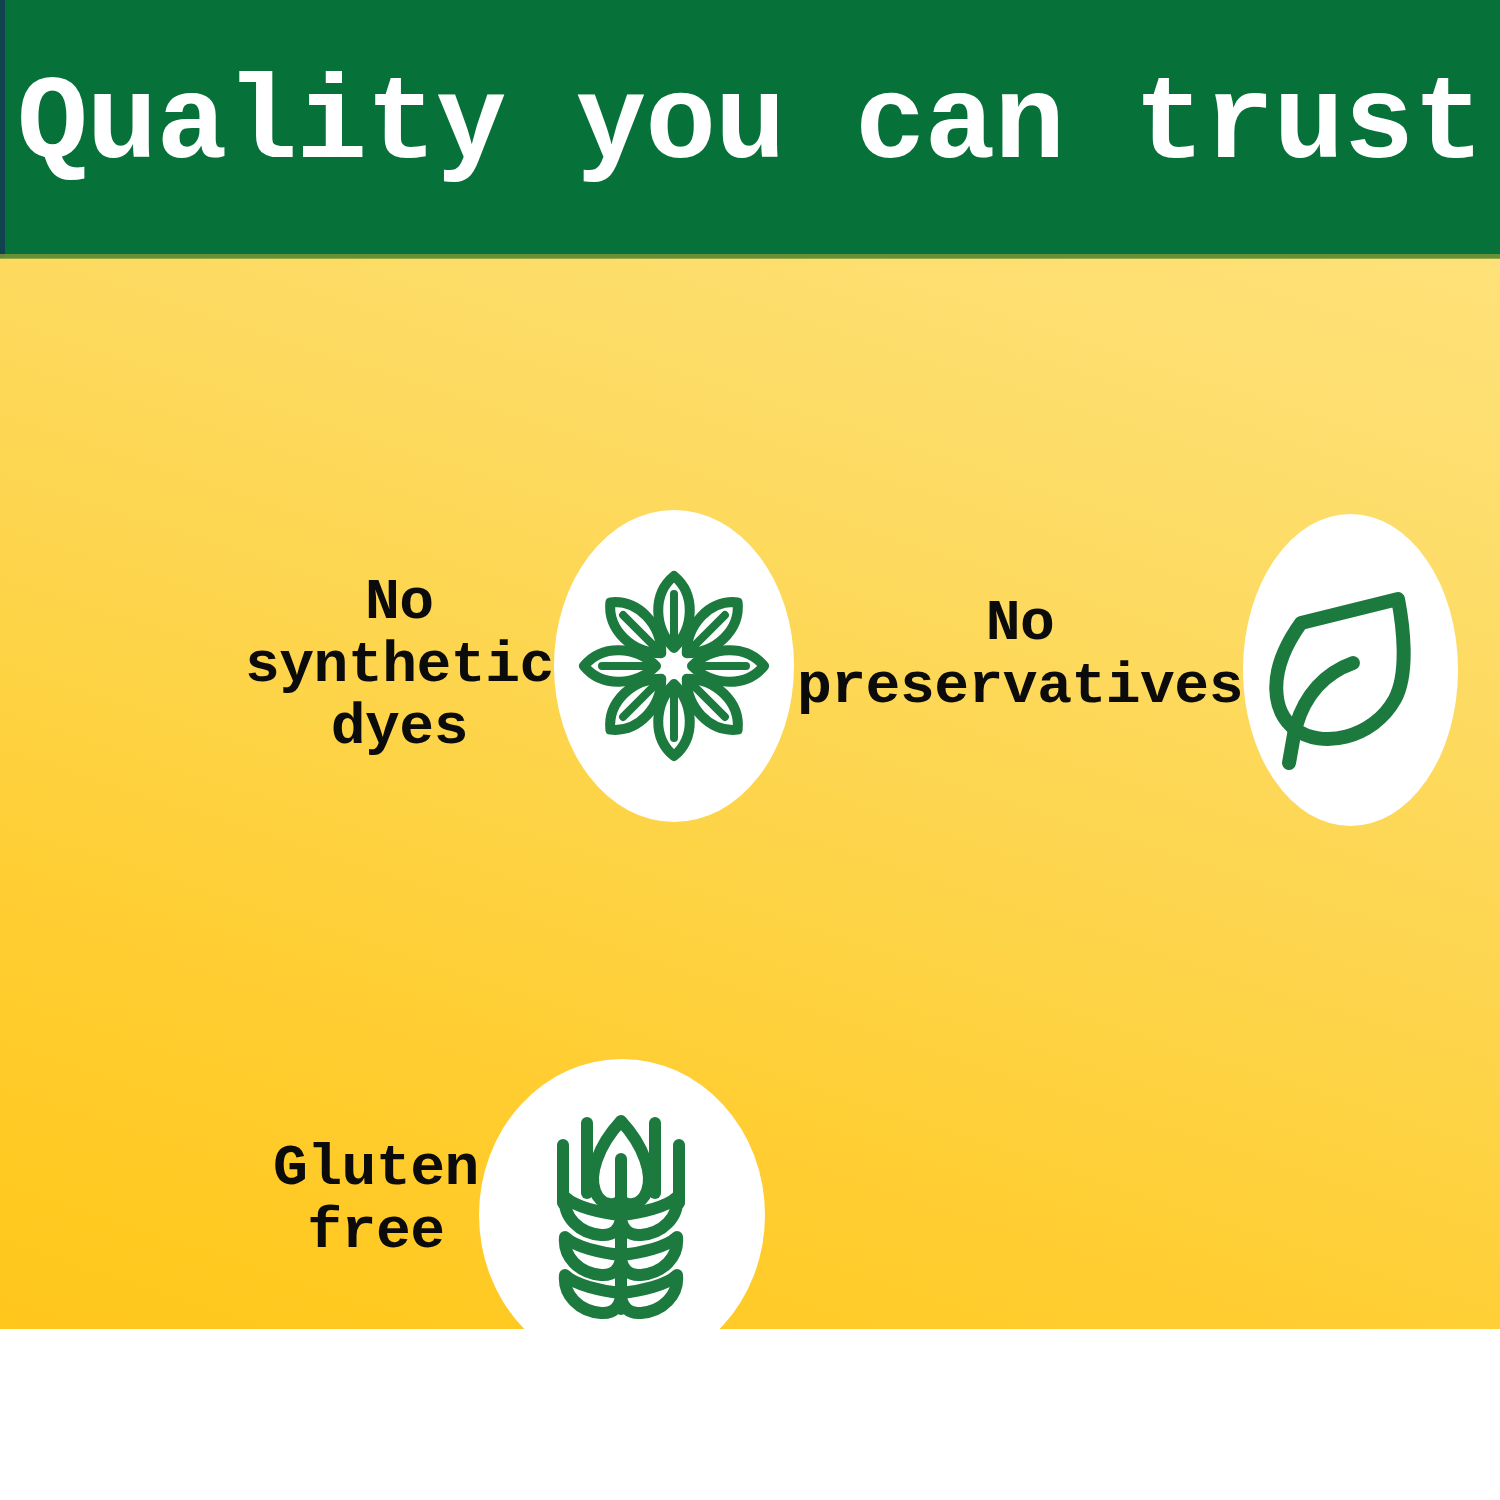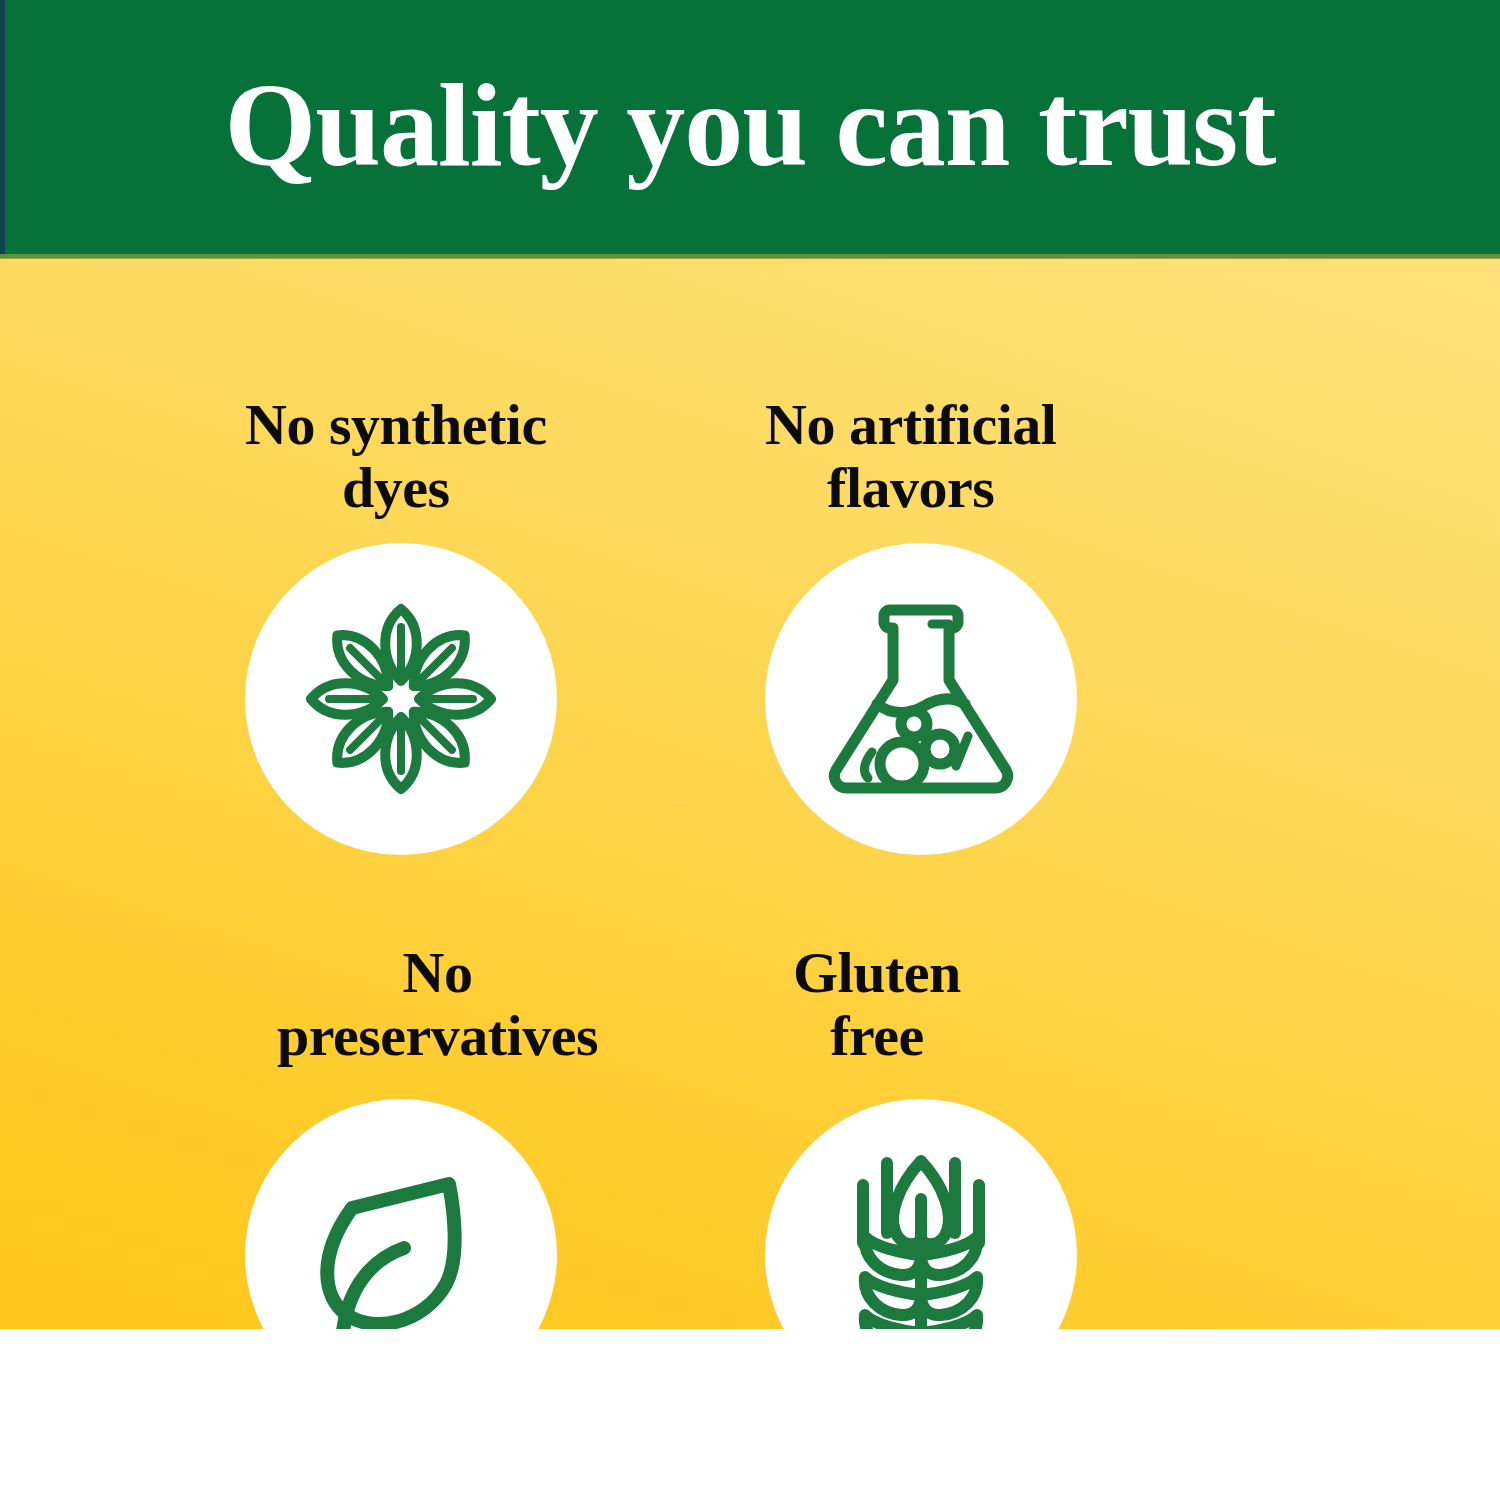--- a/index.html
+++ b/index.html
@@ -5,21 +5,21 @@
   html, body {
     margin: 0;
     padding: 0;
     background: #ffffff;
   }
   #canvas {
     position: relative;
     width: 1500px;
     height: 1329px;
     overflow: hidden;
-    font-family: Liberation Serif, serif;
+    font-family: Liberation Mono, monospace;
     background: #d946ef;
   }
 
   
   .bg-yellow {
     position: absolute;
     left: 0;
     top: 258px;
     width: 1500px;
     height: 1242px;
@@ -86,22 +86,21 @@
     top: 370px;
     width: 1030px;
     height: 1090px;
     display: grid;
     grid-template-columns: 520px 510px;
     grid-template-rows: 568px 522px;
   }
   .cell {
     position: relative;
     display: flex;
-    flex-direction: column;
-    align-items: flex-start;
+    align-items: center;
   }
   .feature-label {
     color: #0B0B0B;
     font-size: 58px;
     font-weight: 700;
     line-height: 1.08;
     text-align: center;
     letter-spacing: -0.5px;
     white-space: pre-line;
     margin: 0;
@@ -182,46 +181,20 @@
               <g transform="rotate(315)">
                 <path d="M0,-18 C -20,-38 -22,-72 0,-90 C 22,-72 20,-38 0,-18 Z"></path>
                 <path d="M0,-26 L0,-72" stroke-width="8"></path>
               </g>
             </g>
           </g>
         </svg>
       </div>
     </div>
 
-    <div class="cell cell-tr">
-      <div class="feature-label">No artificial
-flavors</div>
-      <div class="icon-disc">
-        <svg width="230" height="230" viewBox="0 0 230 230">
-          <g fill="none" stroke="#1C7A3E" stroke-width="11" stroke-linecap="round" stroke-linejoin="round">
-
-            <path d="M84,26 L146,26 A6,6 0 0 1 152,32 L152,38 A6,6 0 0 1 146,44 L143,44
-                     L143,96 L200,186 A12,12 0 0 1 190,204 L40,204
-                     A12,12 0 0 1 30,186 L87,96 L87,44 L84,44
-                     A6,6 0 0 1 78,38 L78,32 A6,6 0 0 1 84,26 Z"></path>
-
-            <path d="M126,40 L143,40" stroke-width="9"></path>
-
-            <path d="M71,120 C 86,132 104,130 118,122 C 132,114 146,112 159,120"></path>
-
-            <circle cx="108" cy="140" r="13"></circle>
-            <circle cx="134" cy="165" r="15"></circle>
-            <circle cx="96" cy="180" r="22"></circle>
-
-            <path d="M66,168 C 58,178 56,188 62,194" stroke-width="9"></path>
-            <path d="M162,152 L150,182" stroke-width="9"></path>
-          </g>
-        </svg>
-      </div>
-    </div>
 
     <div class="cell cell-bl">
       <div class="feature-label">No
 preservatives</div>
       <div class="icon-disc">
         <svg width="215" height="215" viewBox="0 0 215 215">
           <g fill="none" stroke="#1C7A3E" stroke-width="14" stroke-linecap="round" stroke-linejoin="round">
 
             <path d="M155,36 L58,60 C 22,110 30,150 52,166
                      C 78,186 130,176 152,136

